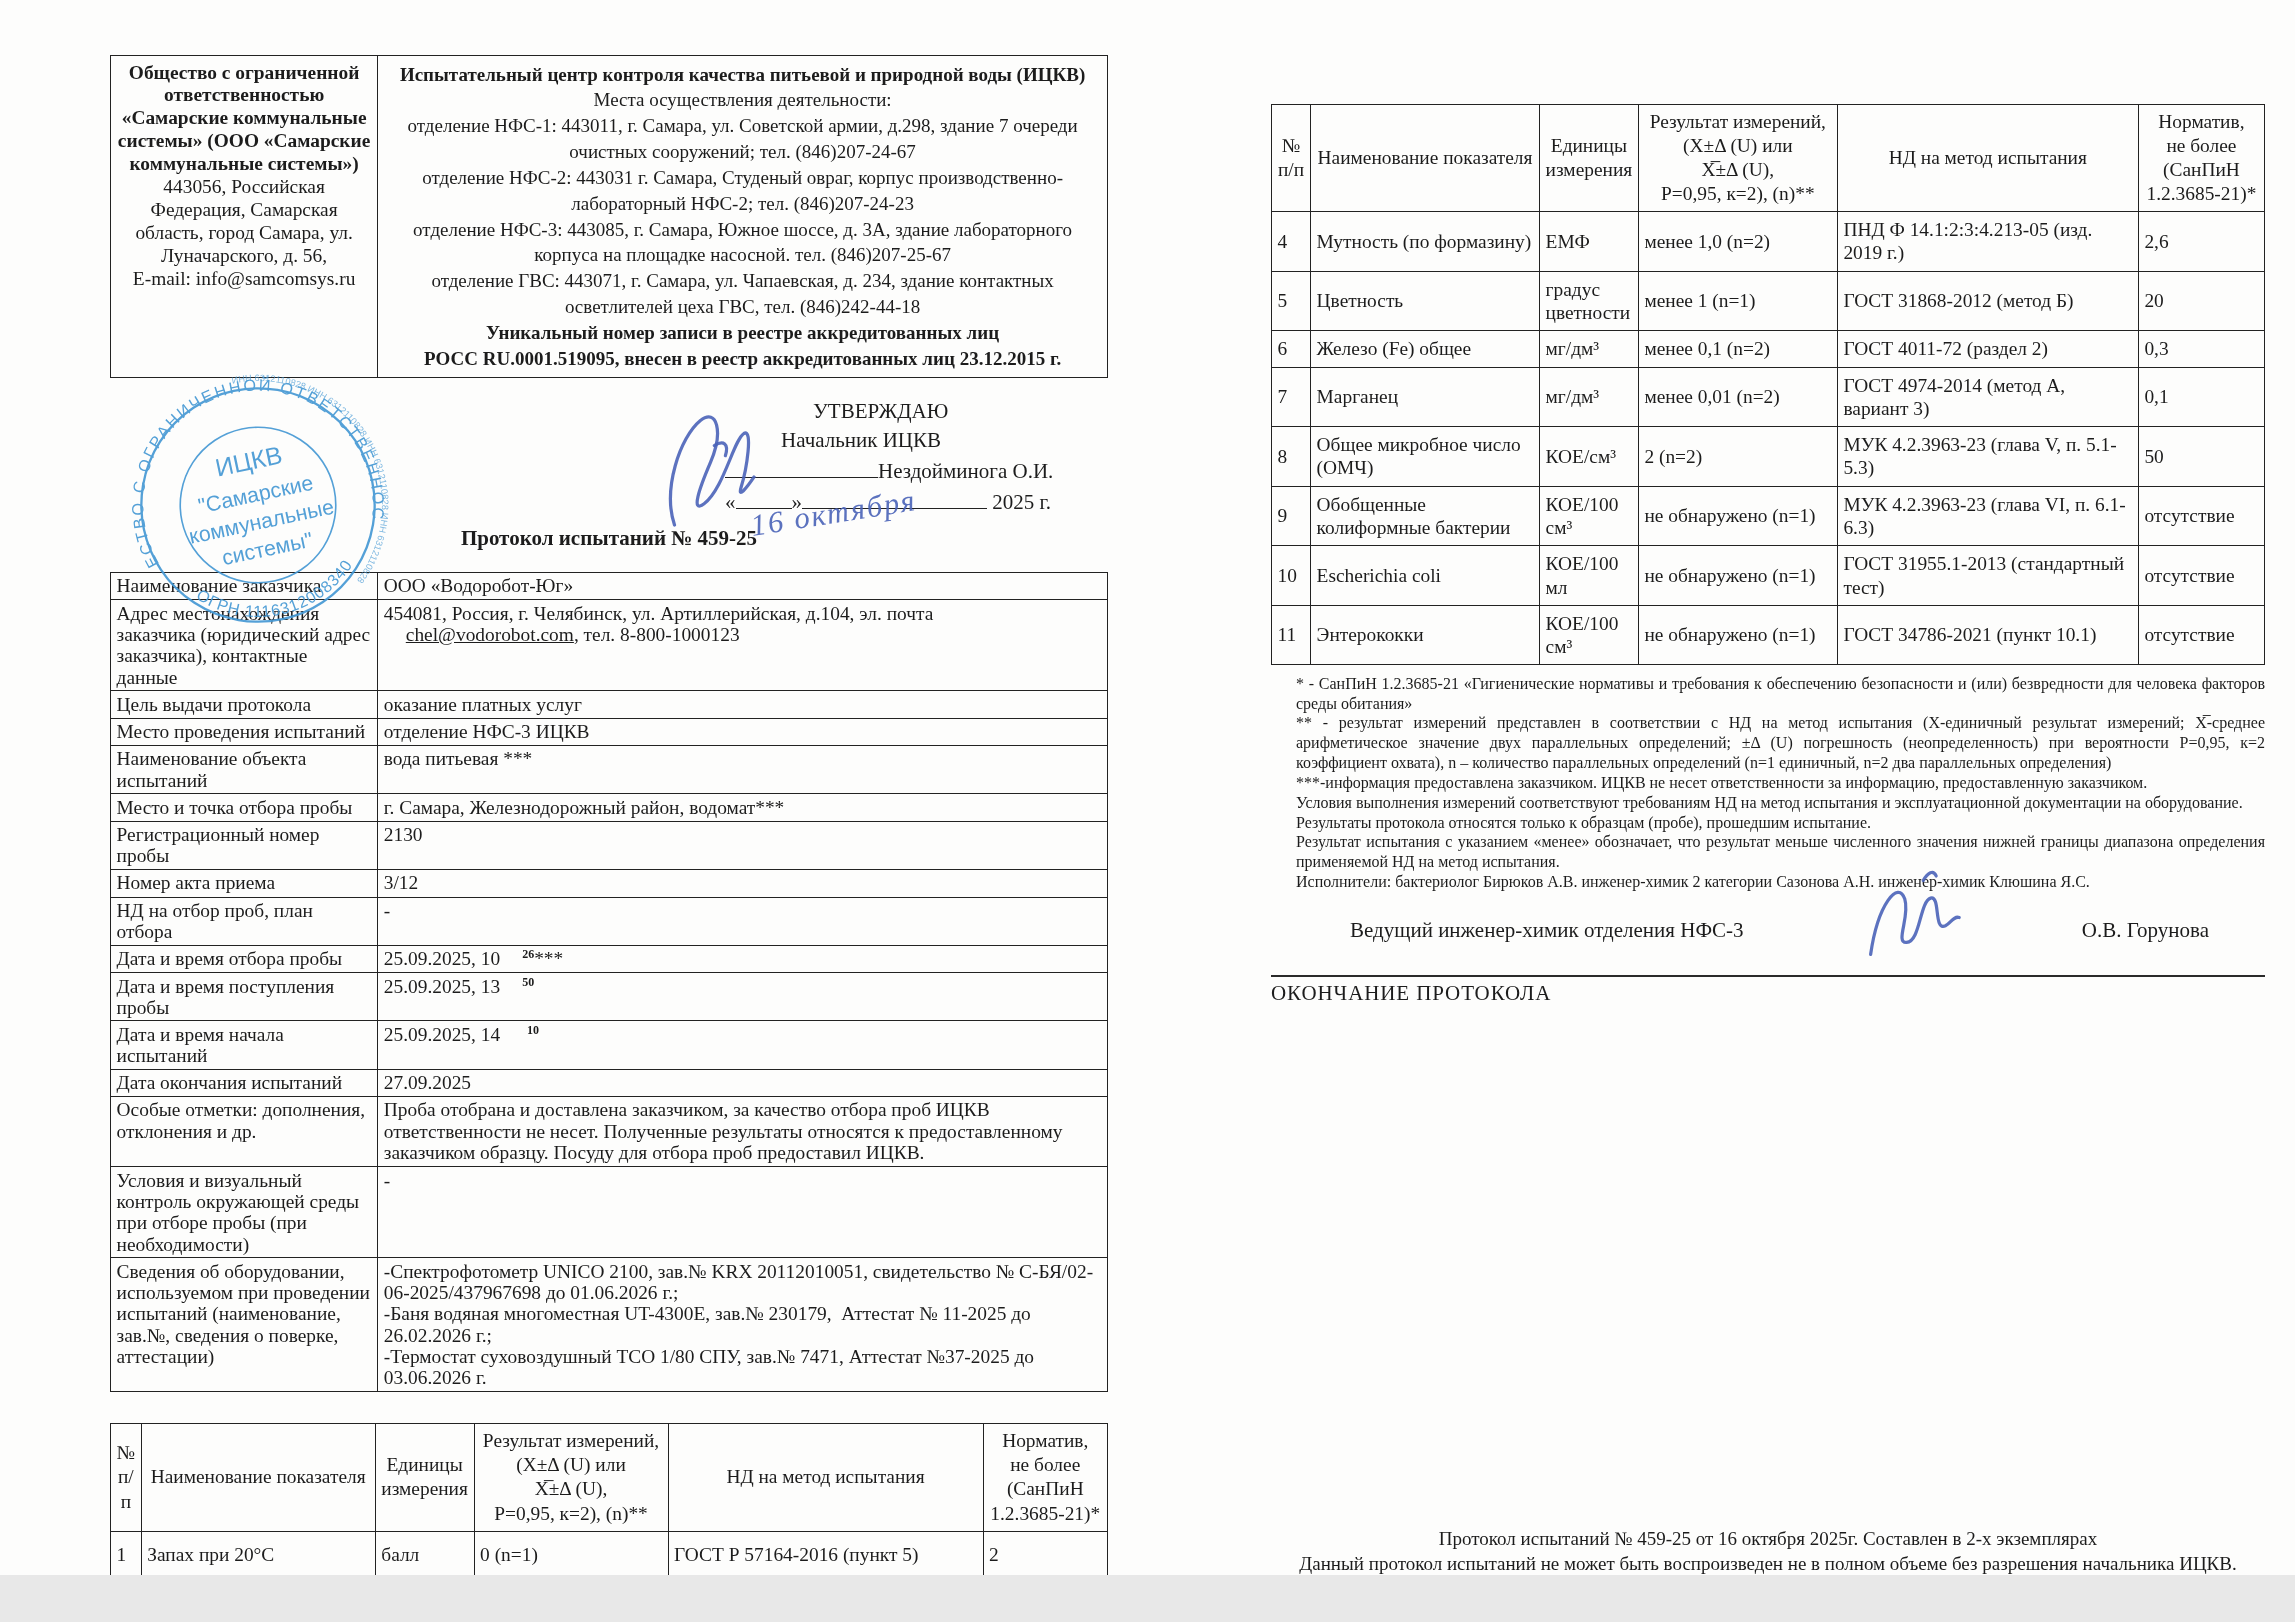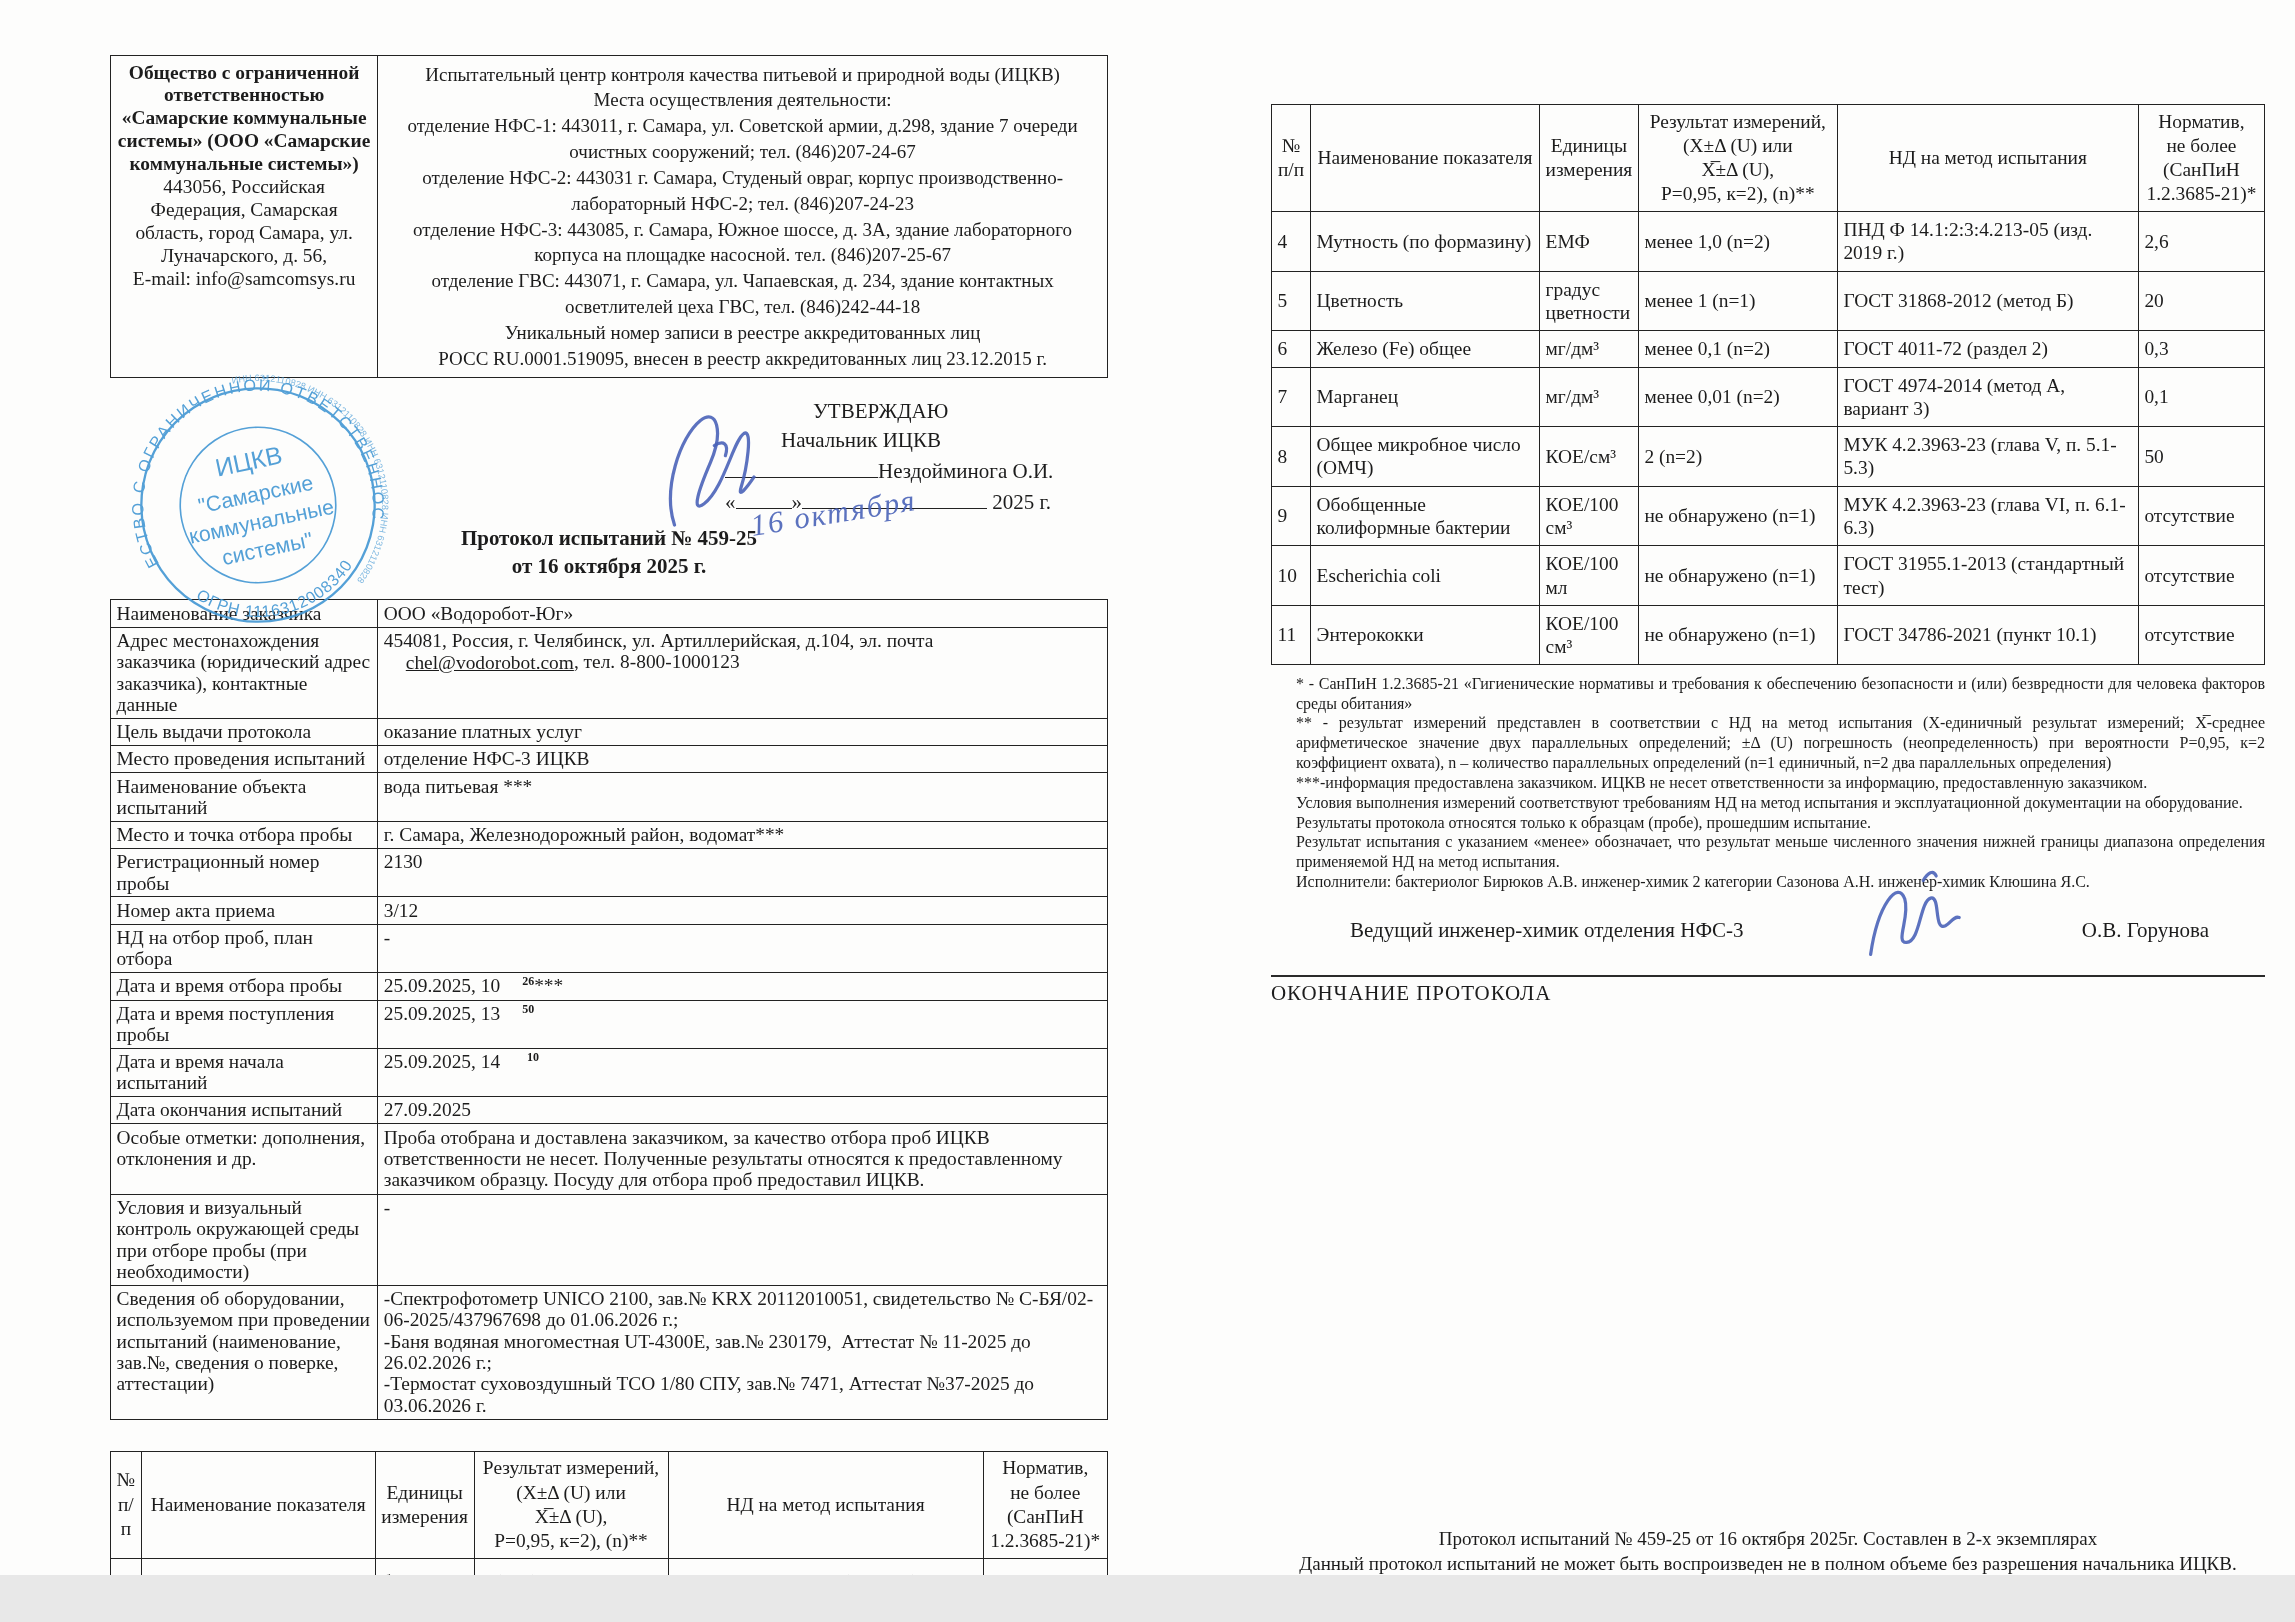--- a/index.html
+++ b/index.html
@@ -1,21 +1,21 @@
 <!DOCTYPE html>
 <html style="font-size:7.4px"><head>
 <meta charset="utf-8">
 <style>
   html,body{margin:0;padding:0;background:#e8e8e8;}
   .sheet{position:relative;width:2295px;height:1575px;background:#fdfdfc;overflow:hidden;
          font-family:"Liberation Serif",serif;color:#1c1c1c;}
   .page{position:absolute;}
   .page1{left:110px;top:55px;width:998px;}
   .page2{left:1271px;top:104px;width:994px;height:1508px;}
-  .bold{font-weight:normal;}
+  .bold{font-weight:bold;}
   
   .hdr{display:flex;border:1.9px solid #222;}
   .hdr-left{width:255px;border-right:1.9px solid #222;padding:5.6px 5.6px;font-size:19.4px;
             line-height:1.18;text-align:center;}
   .org-name{font-weight:bold;}
   .hdr-right{flex:1;padding:5.6px 12px;font-size:19px;line-height:1.36;text-align:center;}
   .branch{margin:0;}
   
   .stamp{position:absolute;left:16.7px;top:319px;opacity:.92;z-index:4;pointer-events:none;}
   .stamp text{font-family:"Liberation Sans",sans-serif;fill:#4699d4;}
@@ -126,21 +126,20 @@
       </svg>
       <div class="ap-l1">УТВЕРЖДАЮ</div>
       <div class="ap-l2">Начальник ИЦКВ</div>
       <div class="ap-l3"><span class="blank w330"></span><span>Нездойминога О.И.</span></div>
       <div class="ap-l4"><span>«</span><span class="blank w120"></span><span>»</span><span class="blank w400"></span> <span>2025 г.</span></div>
       <div class="handwriting">16 октября</div>
     </div>
 
     <div class="title">
       <div>Протокол испытаний № 459-25</div>
-      <div>от 16 октября 2025 г.</div>
     </div>
 
     <table class="details">
       <colgroup>
           <col style="width:255px">
           <col>
         </colgroup>
       <tbody>
   <tr>
     <td class="dl">Наименование заказчика</td>

